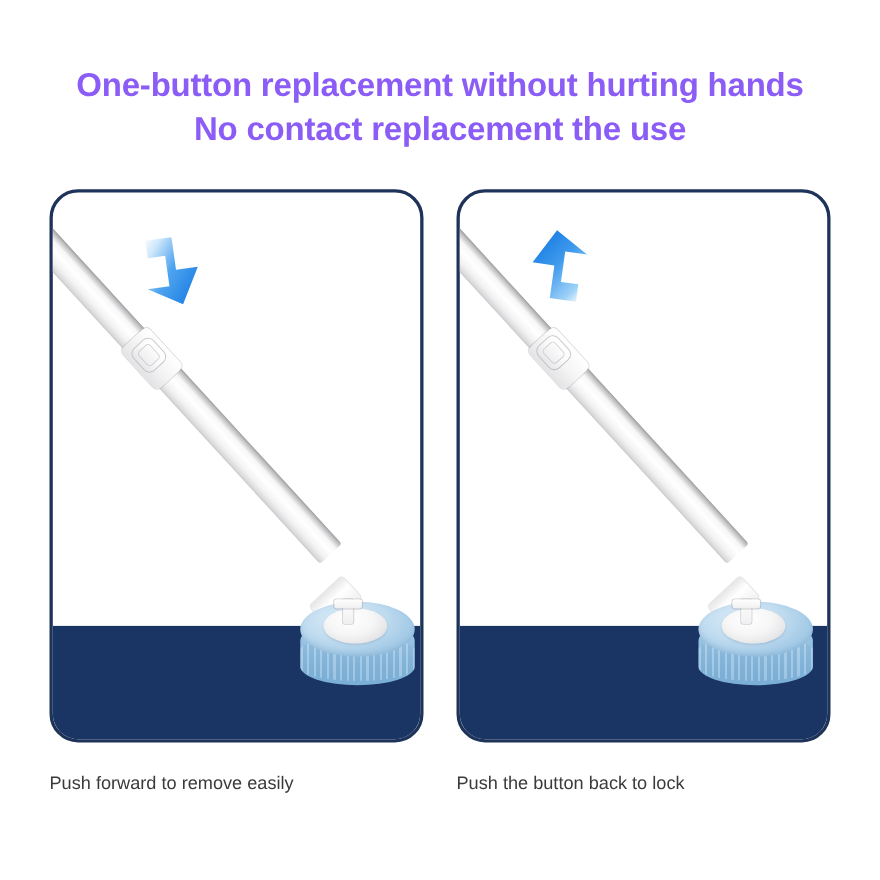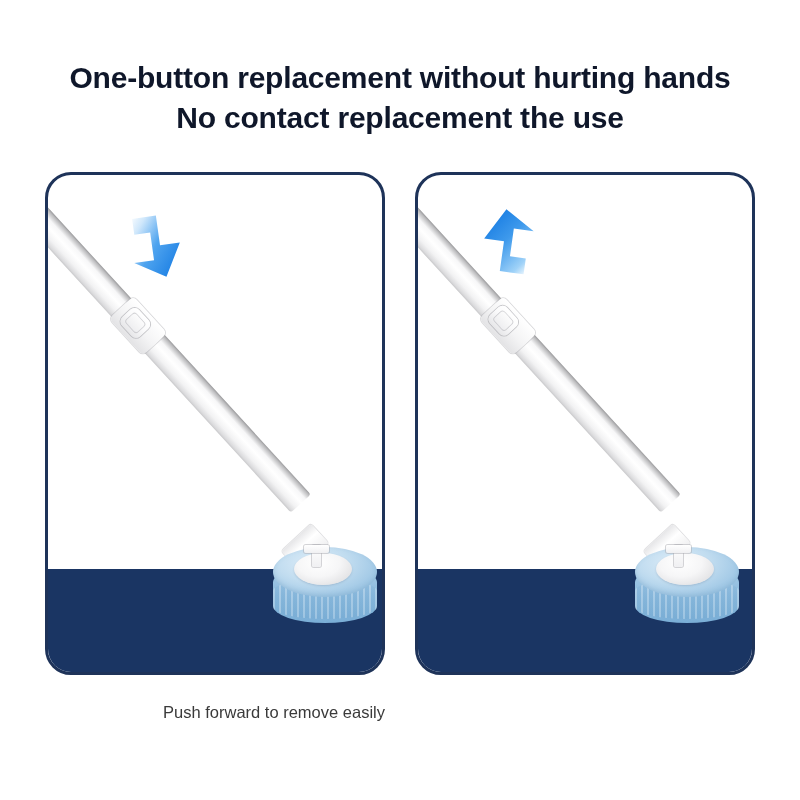--- a/index.html
+++ b/index.html
@@ -22,21 +22,21 @@
     height: 800px;
   }
 
   
   .heading {
     position: absolute;
     left: 0;
     top: 58px;
     width: 800px;
     text-align: center;
-    color: #0f172a;
+    color: #8b5cf6;
     font-weight: bold;
     font-size: 30px;
     line-height: 1.32;
     letter-spacing: -0.2px;
   }
   .heading .line {
     display: block;
     white-space: nowrap;
   }
 
@@ -164,21 +164,21 @@
   
   .arrow {
     position: absolute;
   }
 
   
   .caption {
     position: absolute;
     top: 703px;
     width: 340px;
-    text-align: right;
+    text-align: left;
     color: #3a3a3a;
     font-size: 16.5px;
     font-family: "Liberation Sans", sans-serif;
   }
   .caption-left  { left: 45px; }
   .caption-right { left: 415px; }
 </style>
 </head>
 <body>
 
@@ -264,14 +264,15 @@
           </defs>
           <path d="M 10 14 L 34 14 L 34 44 L 54 44 L 36 76 L 6 58 L 26 58 L 26 30 L 10 30 Z" fill="url(#gradUL)" transform="rotate(188 36 44)"></path>
         </svg>
       </div>
 
     </div>
   </div>
 
   <div class="caption caption-left">Push forward to remove easily</div>
 
+  <div class="caption caption-right">Push the button back to lock</div>
 
 </div>
 
 </body></html>

